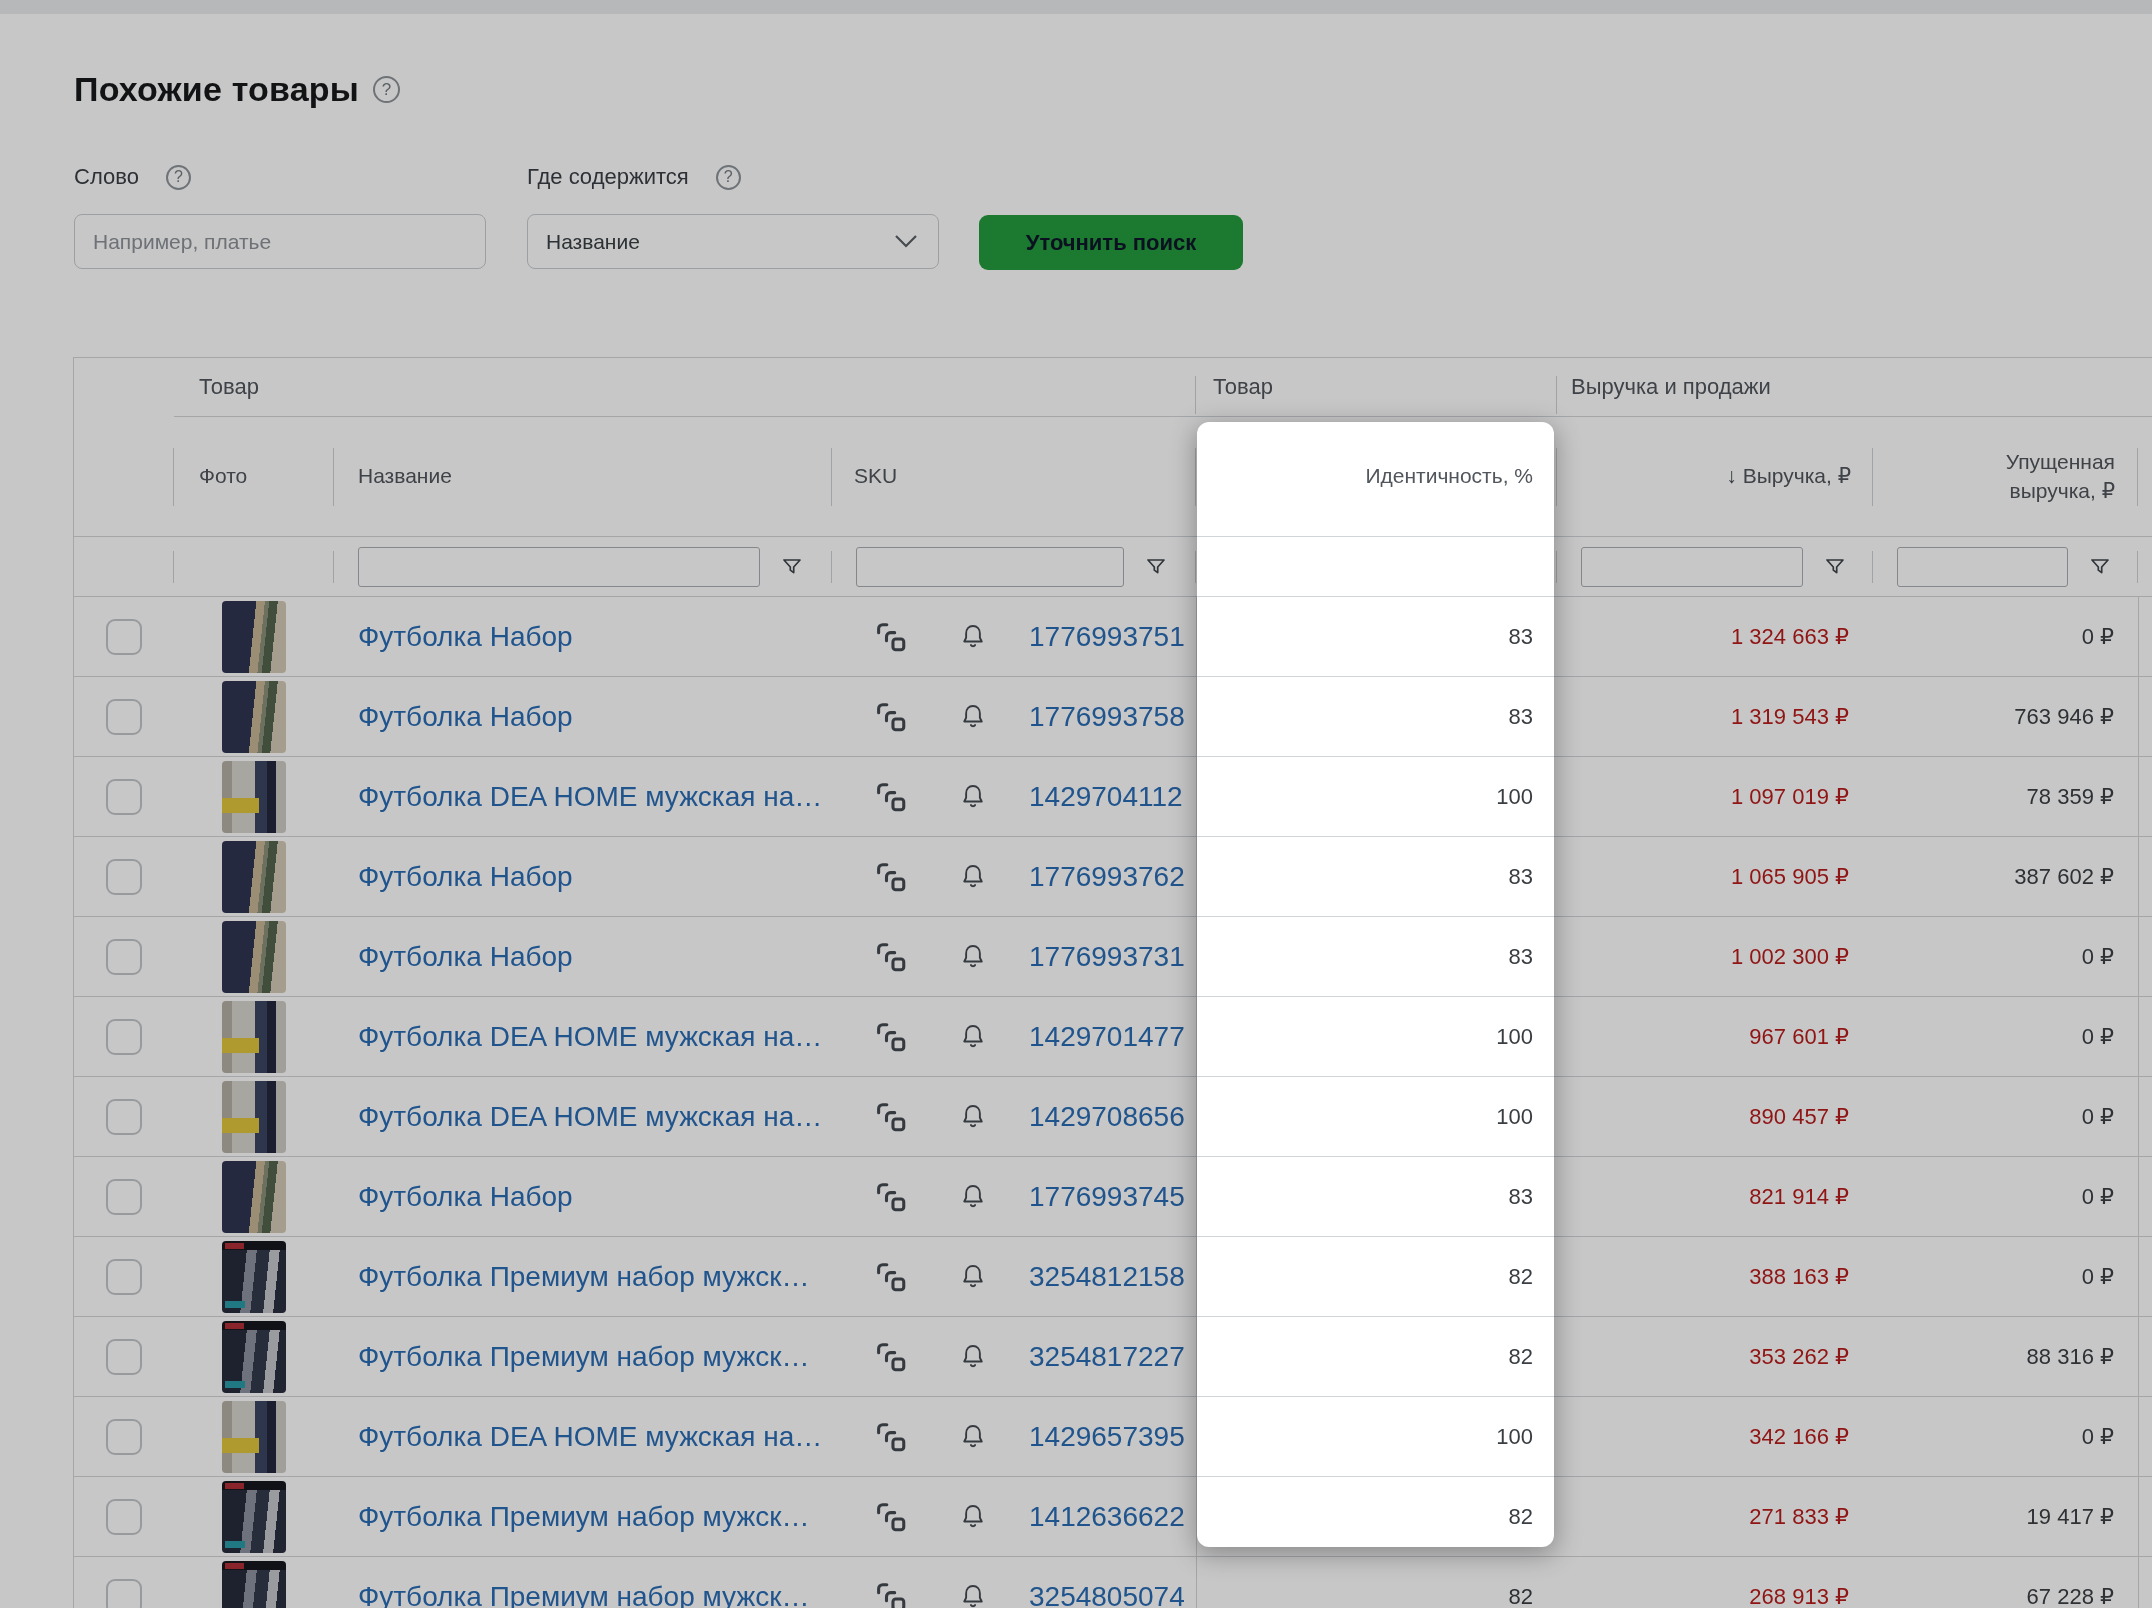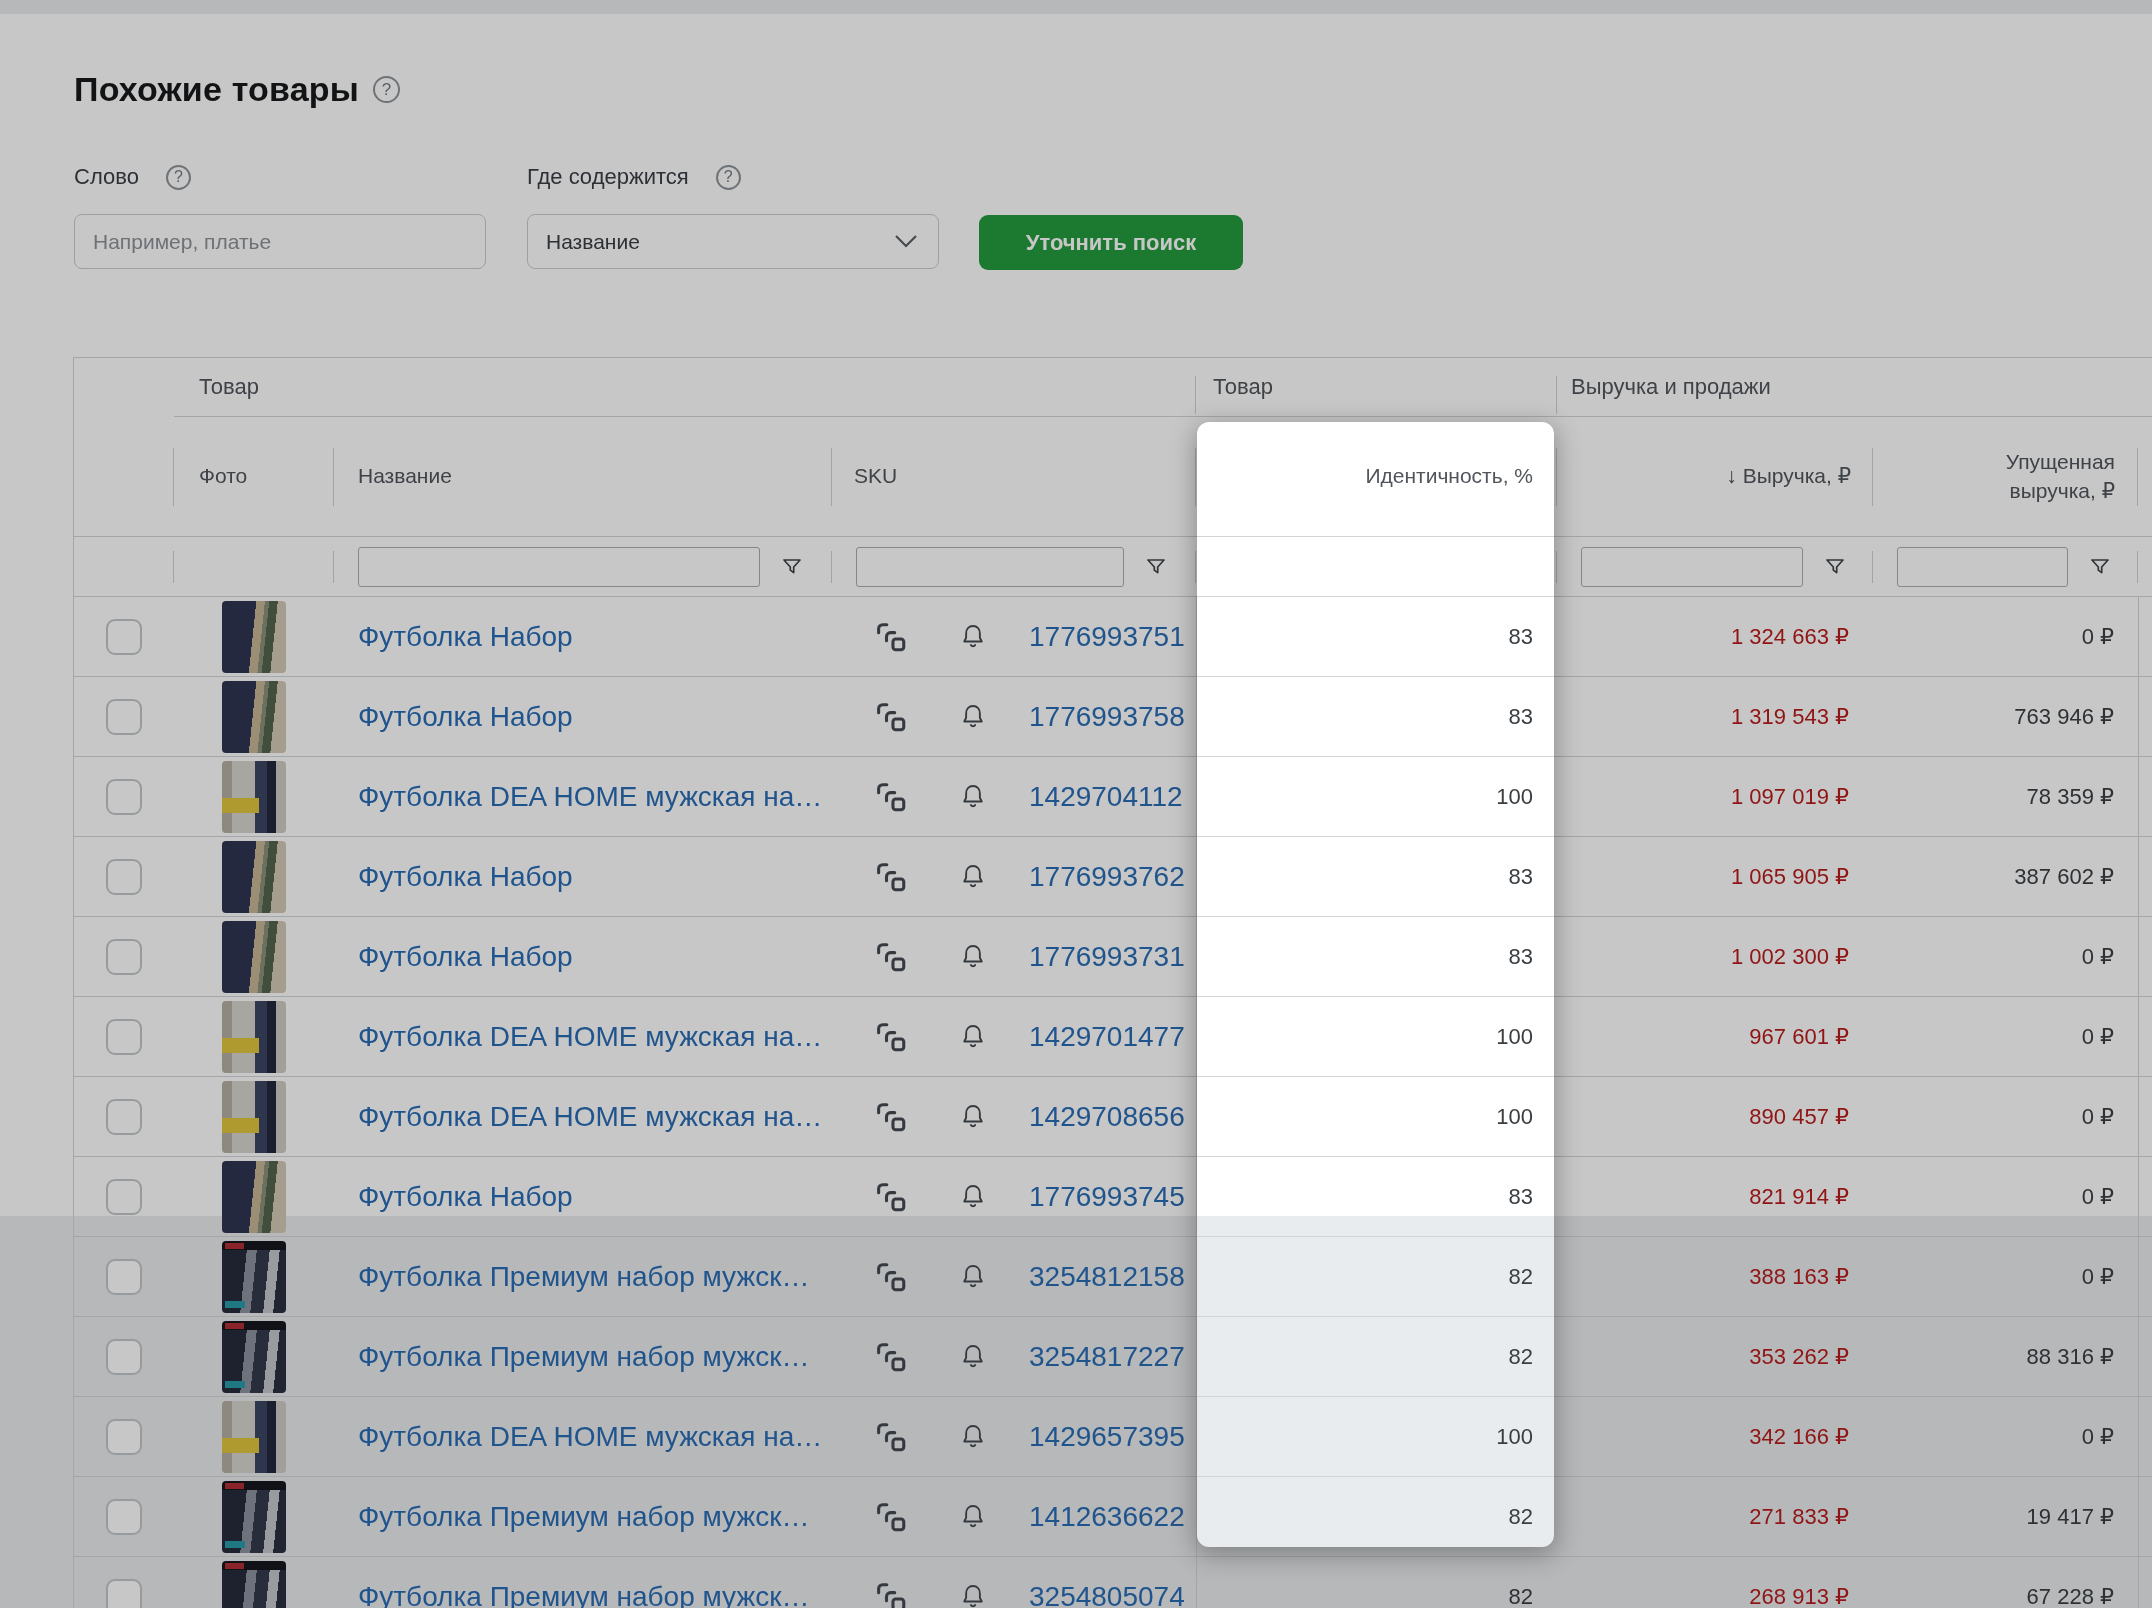--- a/index.html
+++ b/index.html
@@ -12,21 +12,21 @@
     --green:#259b3e;
   }
   *{margin:0;padding:0;box-sizing:border-box;}
   html,body{background:#9c9c9c;}
   .stage{
     position:relative;width:2152px;height:1608px;overflow:hidden;
     background:#e9ecee;
     font-family:"Liberation Sans","DejaVu Sans",sans-serif;
     color:var(--body-text);
   }
-  .card{position:absolute;left:0;top:14px;width:2152px;height:1202px;background:#ffffff;}
+  .card{position:absolute;left:0;top:14px;width:2152px;height:1594px;background:#ffffff;}
 
   
   .page-title{position:absolute;left:74px;top:56px;display:flex;align-items:center;gap:14px;}
   .page-title h1{font-size:34px;font-weight:700;color:#17191c;letter-spacing:.2px;}
   .qicon{
     width:27px;height:27px;border:2px solid #8e949a;border-radius:50%;
     display:inline-flex;align-items:center;justify-content:center;
     font-size:17px;font-weight:400;color:#757c82;flex:0 0 auto;background:transparent;
   }
   .qicon.small{width:25px;height:25px;font-size:16px;}
@@ -41,21 +41,21 @@
   }
   .text-input::placeholder{color:#8d9298;}
   .inp-word{left:74px;width:412px;}
   .select{
     position:absolute;left:527px;top:200px;width:412px;height:55px;border:1.5px solid #c9cdd1;border-radius:8px;
     background:#fff;display:flex;align-items:center;justify-content:space-between;
     padding:0 20px 0 18px;font-size:21px;color:#3a4045;cursor:pointer;
   }
   .btn-search{
     position:absolute;left:979px;top:201px;width:264px;height:55px;border:none;border-radius:9px;
-    background:var(--green);color:#ffffff;font-family:inherit;font-size:22px;font-weight:700;cursor:pointer;
+    background:var(--green);color:#0f172a;font-family:inherit;font-size:22px;font-weight:700;cursor:pointer;
   }
 
   
   .ptable{
     position:absolute;left:73px;top:343px;width:2079px;
     border-top:1px solid var(--line);border-left:1px solid var(--line);
     font-size:22px;
   }
   .trow{display:grid;grid-template-columns:100px 160px 498px 364px 361px 316px 265px 15px;}
   .cell{position:relative;display:flex;align-items:center;min-width:0;}

